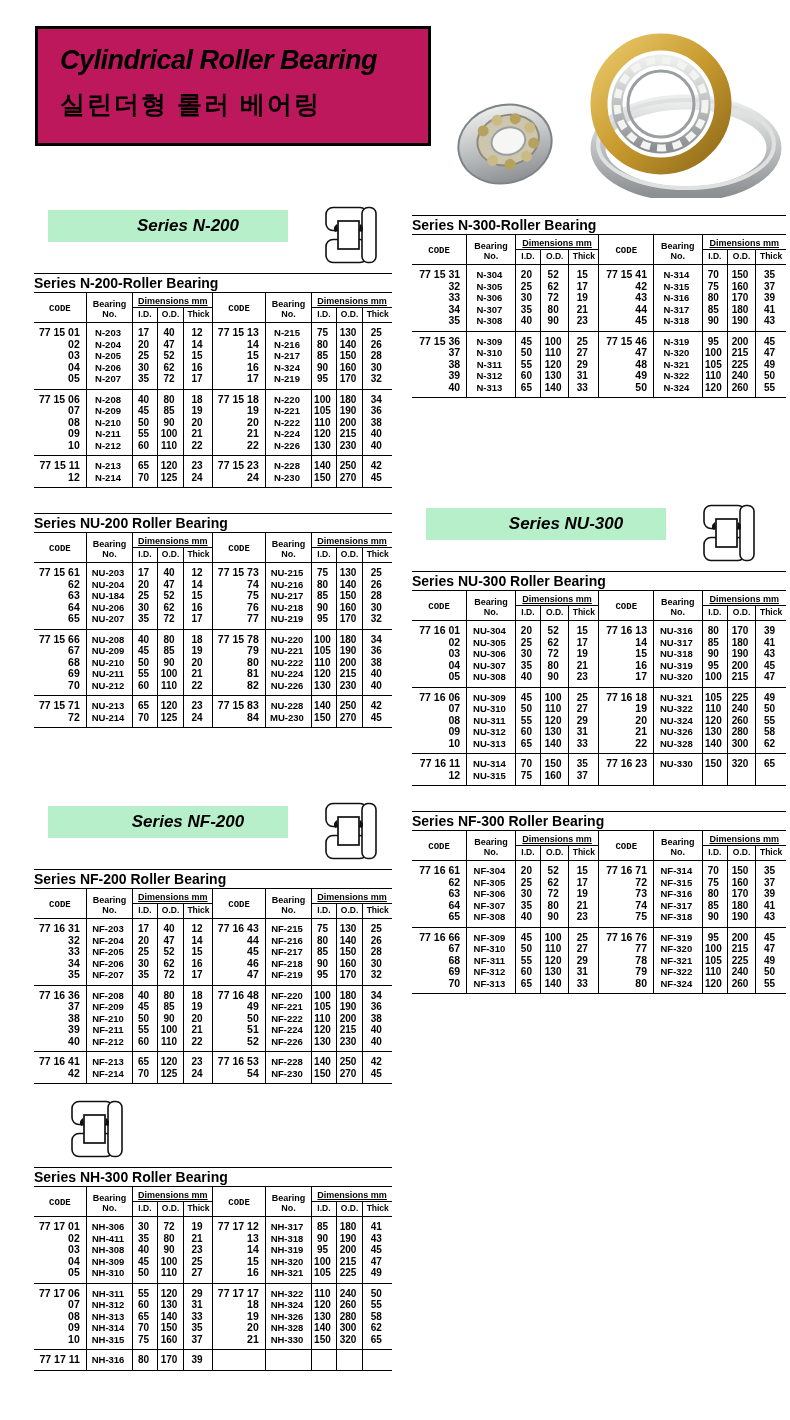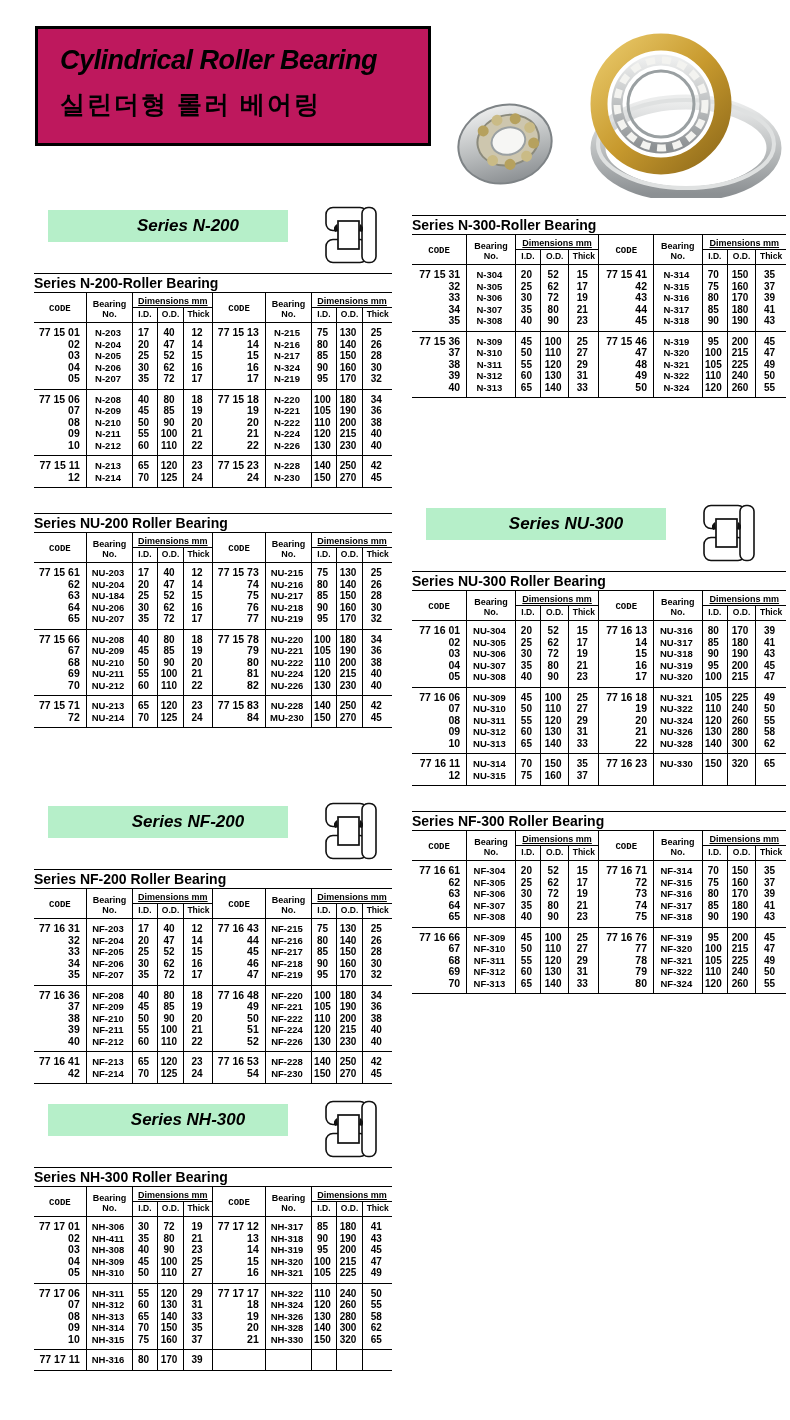--- a/index.html
+++ b/index.html
@@ -1202,23 +1202,20 @@
             <td class="c-id">120</td>
             <td class="c-od">260</td>
             <td class="c-thick">55</td>
           </tr>
         </tbody>
       </table>
   </div>
 
   <div class="section">
     <div class="series-row">
-      <div class="series-badge">
-          <span>Series NH-300</span>
-        </div>
       <span class="icon-wrap"><svg width="55" height="59" viewBox="0 0 55 59">
             <use href="#bearing-glyph"></use>
           </svg></span>
     </div>
     <table class="bearing">
         <colgroup>
           <col style="width:14.6%">
           <col style="width:13%">
           <col style="width:6.8%">
           <col style="width:7.5%">

